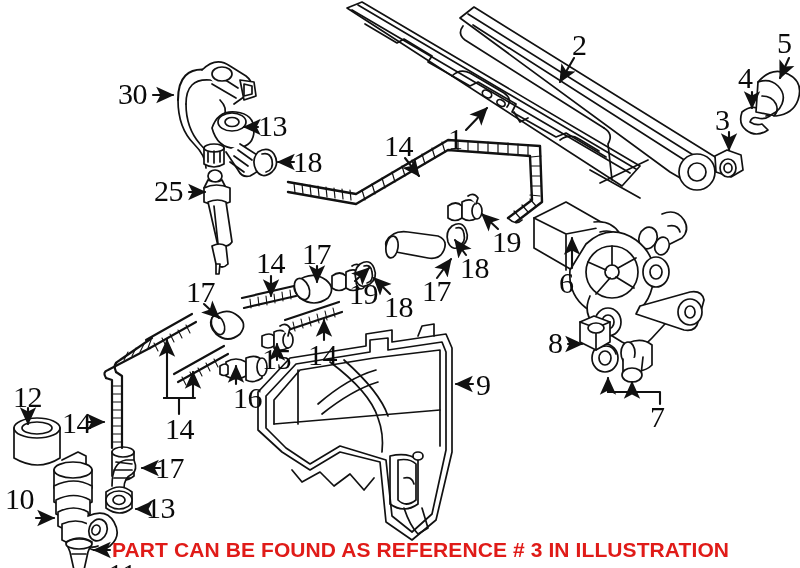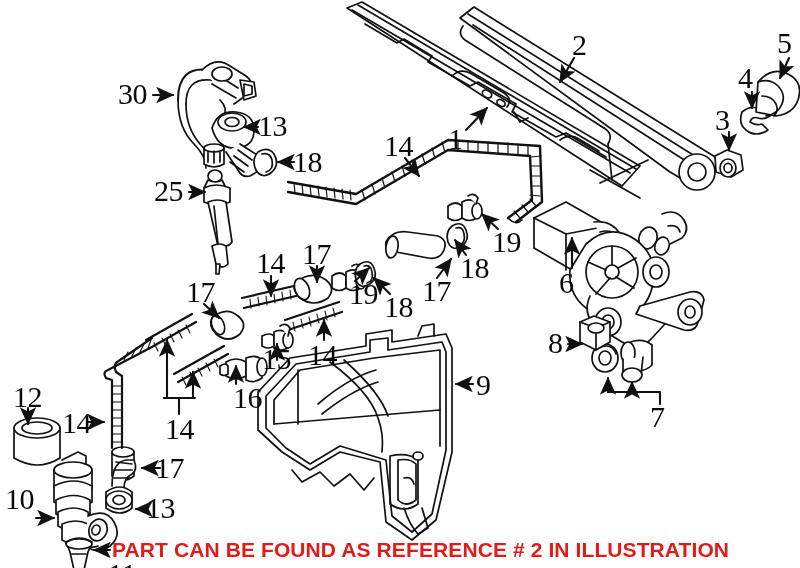--- a/index.html
+++ b/index.html
@@ -401,15 +401,15 @@
   <div class="callout cnum" style="left:422px;top:276px;">17</div>
   <div class="callout cnum" style="left:155px;top:453px;">17</div>
   <div class="callout cnum" style="left:293px;top:147px;">18</div>
   <div class="callout cnum" style="left:384px;top:292px;">18</div>
   <div class="callout cnum" style="left:460px;top:253px;">18</div>
   <div class="callout cnum" style="left:492px;top:227px;">19</div>
   <div class="callout cnum" style="left:349px;top:279px;">19</div>
   <div class="callout cnum" style="left:118px;top:79px;">30</div>
   <div class="callout cnum" style="left:154px;top:176px;">25</div>
 
-  <div id="overlay-text">PART CAN BE FOUND AS REFERENCE # 2 IN ILLUSTRATION</div>
+  <div id="overlay-text">PART CAN BE FOUND AS REFERENCE # 3 IN ILLUSTRATION</div>
 
 </div>
 
 </body></html>

